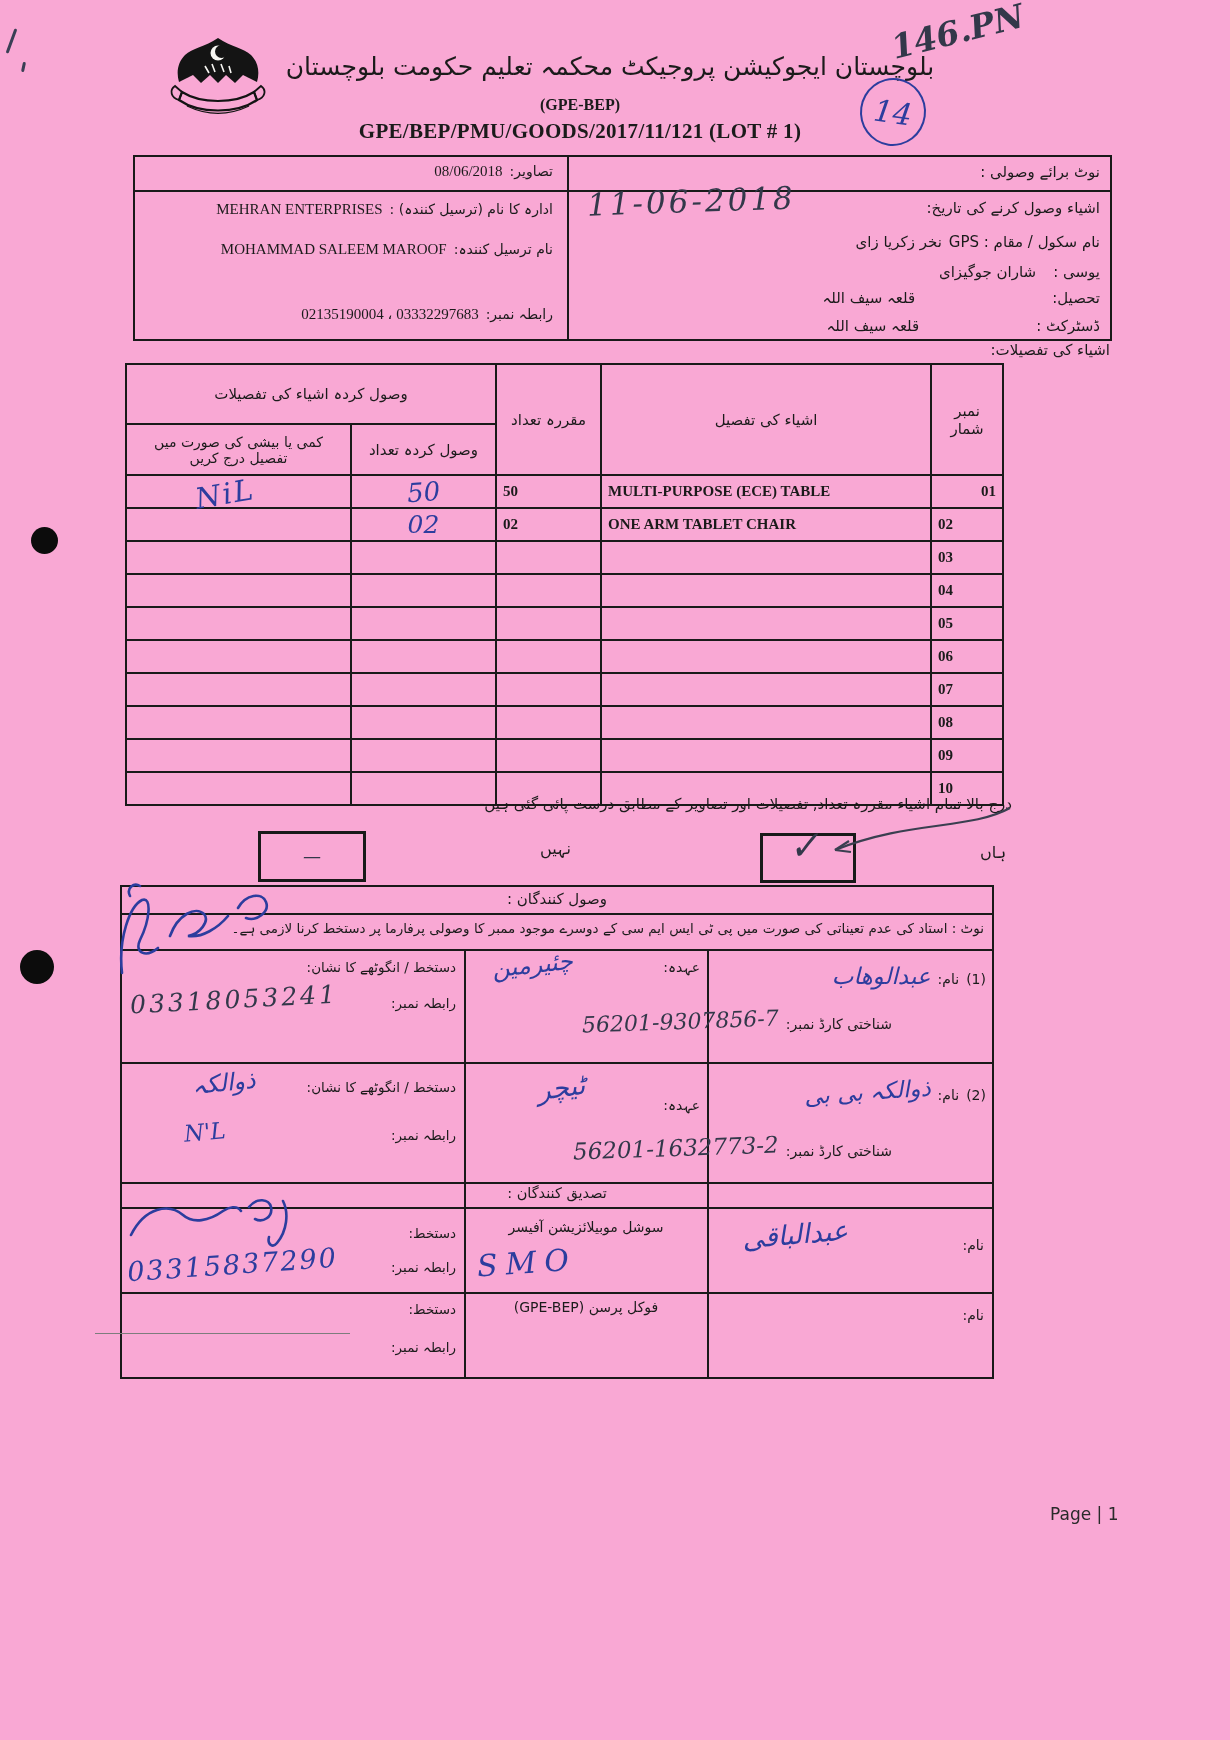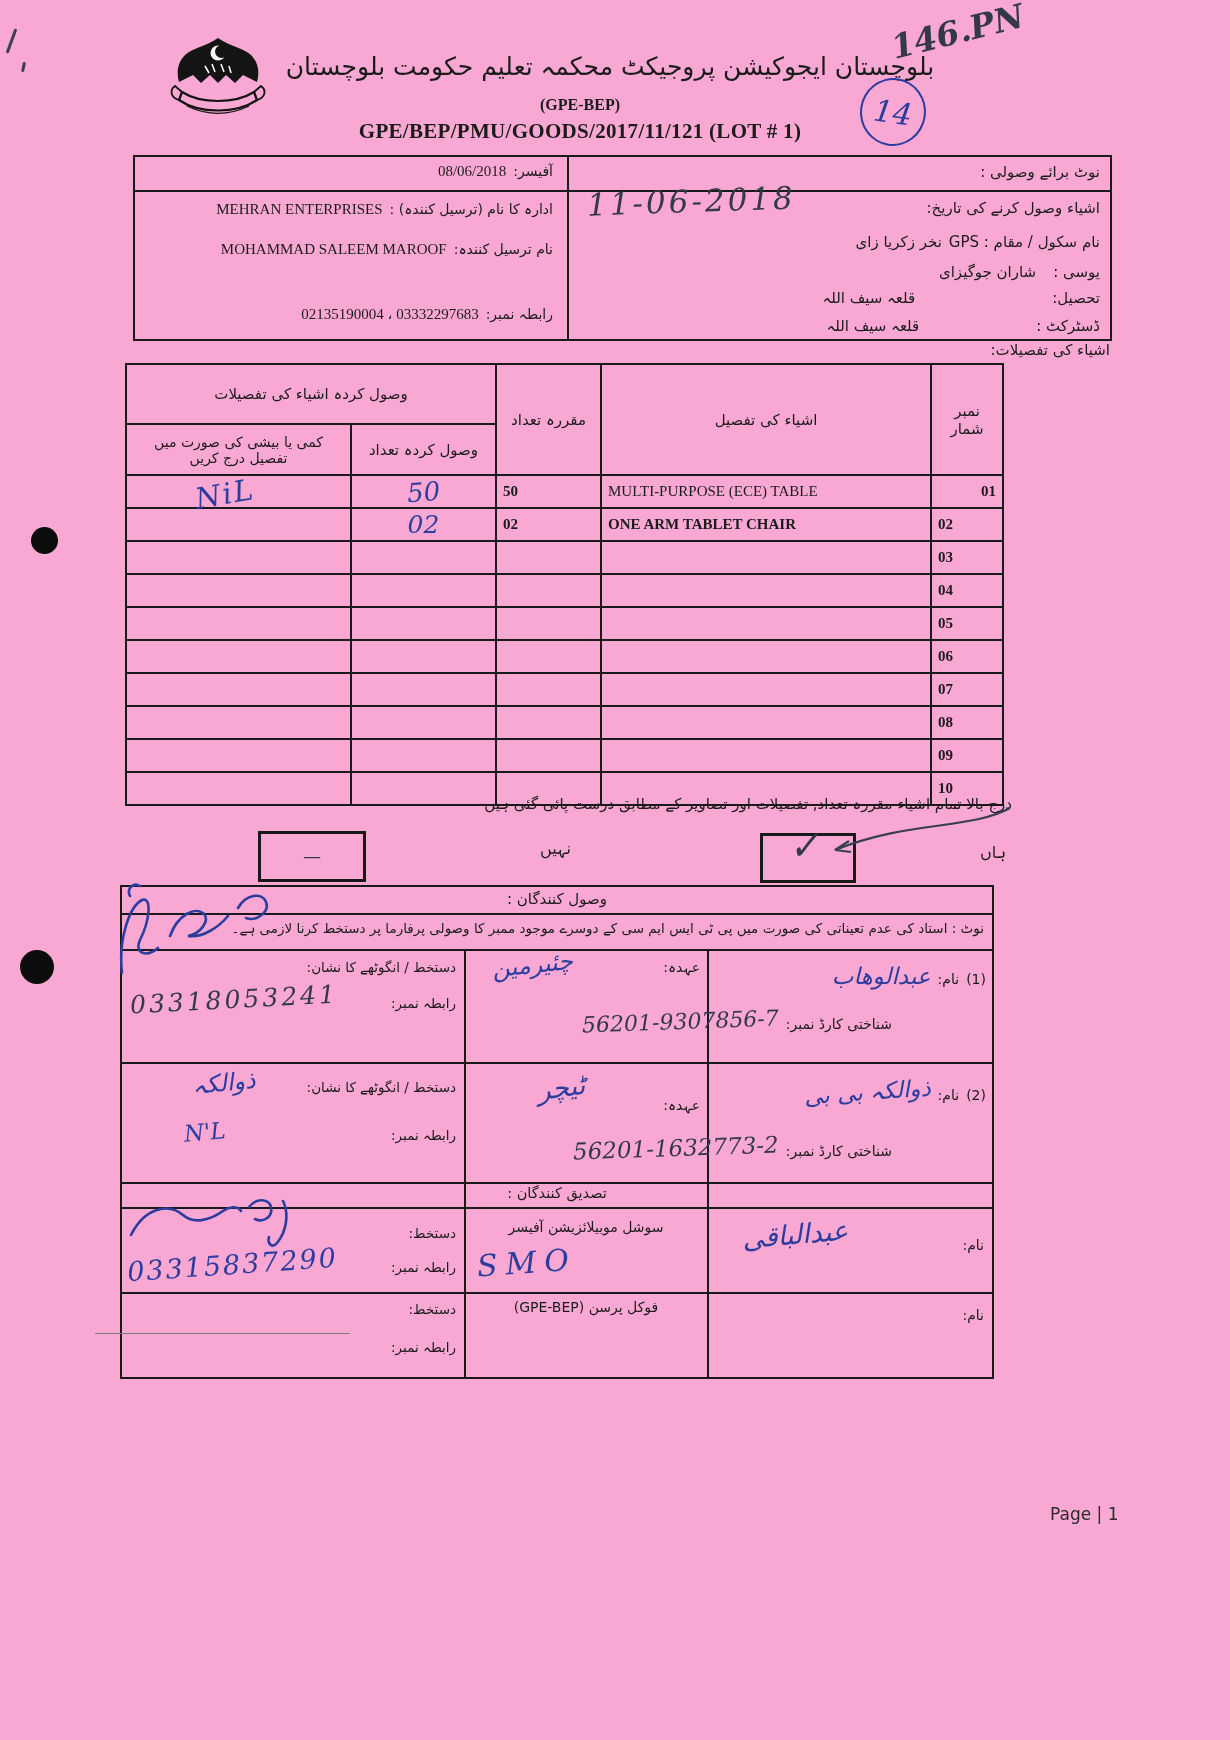--- a/index.html
+++ b/index.html
@@ -55,21 +55,21 @@
   <div class="abs" style="left:860px;top:78px;width:62px;height:64px;border:2.5px solid #2c3d9e;border-radius:50%;transform:rotate(8deg);
               display:flex;align-items:center;justify-content:center;">
     <span class="hw ink-b" style="font-size:30px;">14</span>
   </div>
 
   <div class="abs rt-box" style="left:133px;top:155px;width:975px;height:182px;">
     <div class="abs line" style="left:432px;top:0;width:2px;height:100%;"></div>
     <div class="abs line" style="left:0;top:33px;width:100%;height:2px;"></div>
 
     <div class="abs kv urdu" style="left:0;top:6px;width:418px;padding-right:14px;font-size:15px;">
-      <span class="lbl">آفیسر:</span>
+      <span class="lbl">تصاویر:</span>
       <span class="serf" style="font-size:15px;">08/06/2018</span>
     </div>
     <div class="abs kv urdu" style="left:0;top:44px;width:418px;padding-right:14px;font-size:14px;">
       <span class="lbl">ادارہ کا نام (ترسیل کنندہ) :</span>
       <span class="serf" style="font-size:15px;">MEHRAN ENTERPRISES</span>
     </div>
     <div class="abs kv urdu" style="left:0;top:84px;width:418px;padding-right:14px;font-size:14px;">
       <span class="lbl">نام ترسیل کنندہ:</span>
       <span class="serf" style="font-size:15px;">MOHAMMAD SALEEM MAROOF</span>
     </div>
@@ -117,21 +117,21 @@
         <td rowspan="2" class="hc urdu">نمبر شمار</td>
       </tr>
       <tr>
         <td class="hc urdu" style="height:49px;font-size:14px;">کمی یا بیشی کی صورت میں تفصیل درج کریں</td>
         <td class="hc urdu">وصول کردہ تعداد</td>
       </tr>
       <tr>
         <td class="dc"></td>
         <td class="dc hw ink-b" style="font-size:26px;text-align:center;transform:rotate(-4deg);">50</td>
         <td class="dc serf" style="font-weight:bold;">50</td>
-        <td class="dc serf" style="font-weight:normal;">MULTI-PURPOSE (ECE) TABLE</td>
+        <td class="dc serf" style="font-weight:bold;">MULTI-PURPOSE (ECE) TABLE</td>
         <td class="dc serf" style="font-weight:bold;text-align:right;">01</td>
       </tr>
       <tr>
         <td class="dc"></td>
         <td class="dc hw ink-b" style="font-size:25px;text-align:center;">02</td>
         <td class="dc serf" style="font-weight:bold;">02</td>
         <td class="dc serf" style="font-weight:bold;">ONE ARM TABLET CHAIR</td>
         <td class="dc serf" style="font-weight:bold;">02</td>
       </tr>
       <tr>

